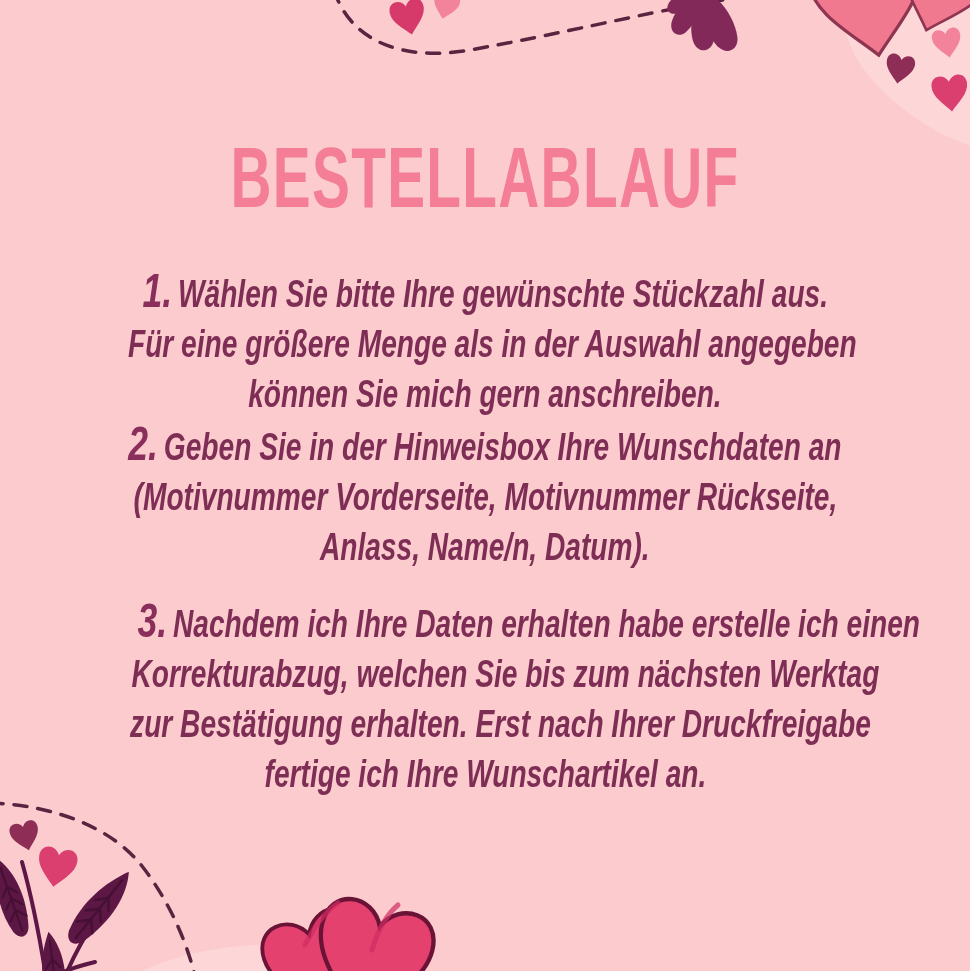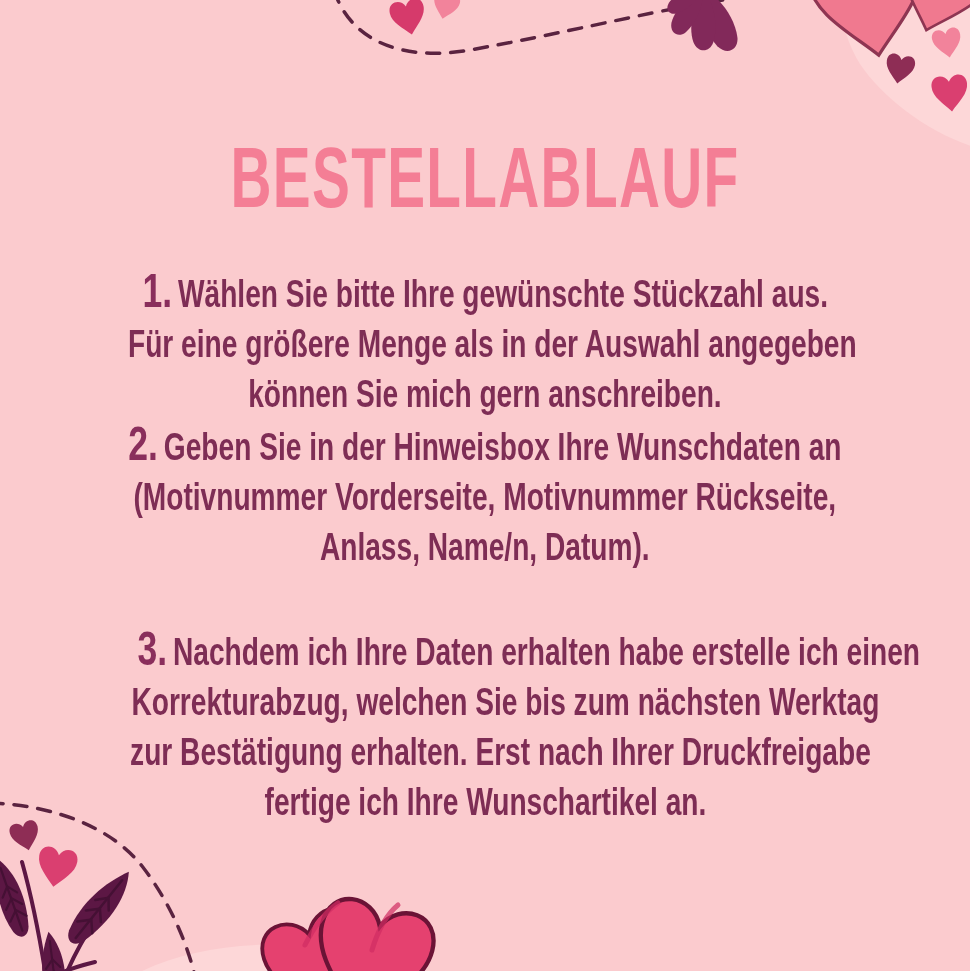--- a/index.html
+++ b/index.html
@@ -35,24 +35,24 @@
   .leaf-shape{fill:var(--leaf-dark);}
   .leaf-vein{stroke:var(--leaf-vein);stroke-width:2.5;fill:none;stroke-linecap:round;}
   .stem{stroke:var(--stem);stroke-width:4;fill:none;stroke-linecap:round;}
   .content{position:absolute;left:0;top:0;width:970px;height:971px;text-align:center;}
   .page-title{
     margin:134px 0 0 0;
     font-size:86px;font-weight:bold;line-height:1;
     letter-spacing:2px;color:var(--title);
     transform:scaleX(0.66);transform-origin:50% 50%;
   }
-  .step{margin:0;}
+  .step{margin:0;font-style:italic;}
   .step-1{margin-top:46px;}
   .step-2{}
-  .step-3{margin-top:52px;text-align:right;}
+  .step-3{margin-top:24px;text-align:right;}
   .line{
     width:max-content;margin:0 auto;
     white-space:nowrap;
     font-size:38px;font-weight:bold;line-height:50px;
     color:var(--text);
     transform:scaleX(0.74);transform-origin:50% 50%;
   }
   .num{
     font-size:48px;font-weight:bold;color:var(--step-number);
     margin-right:8px;

